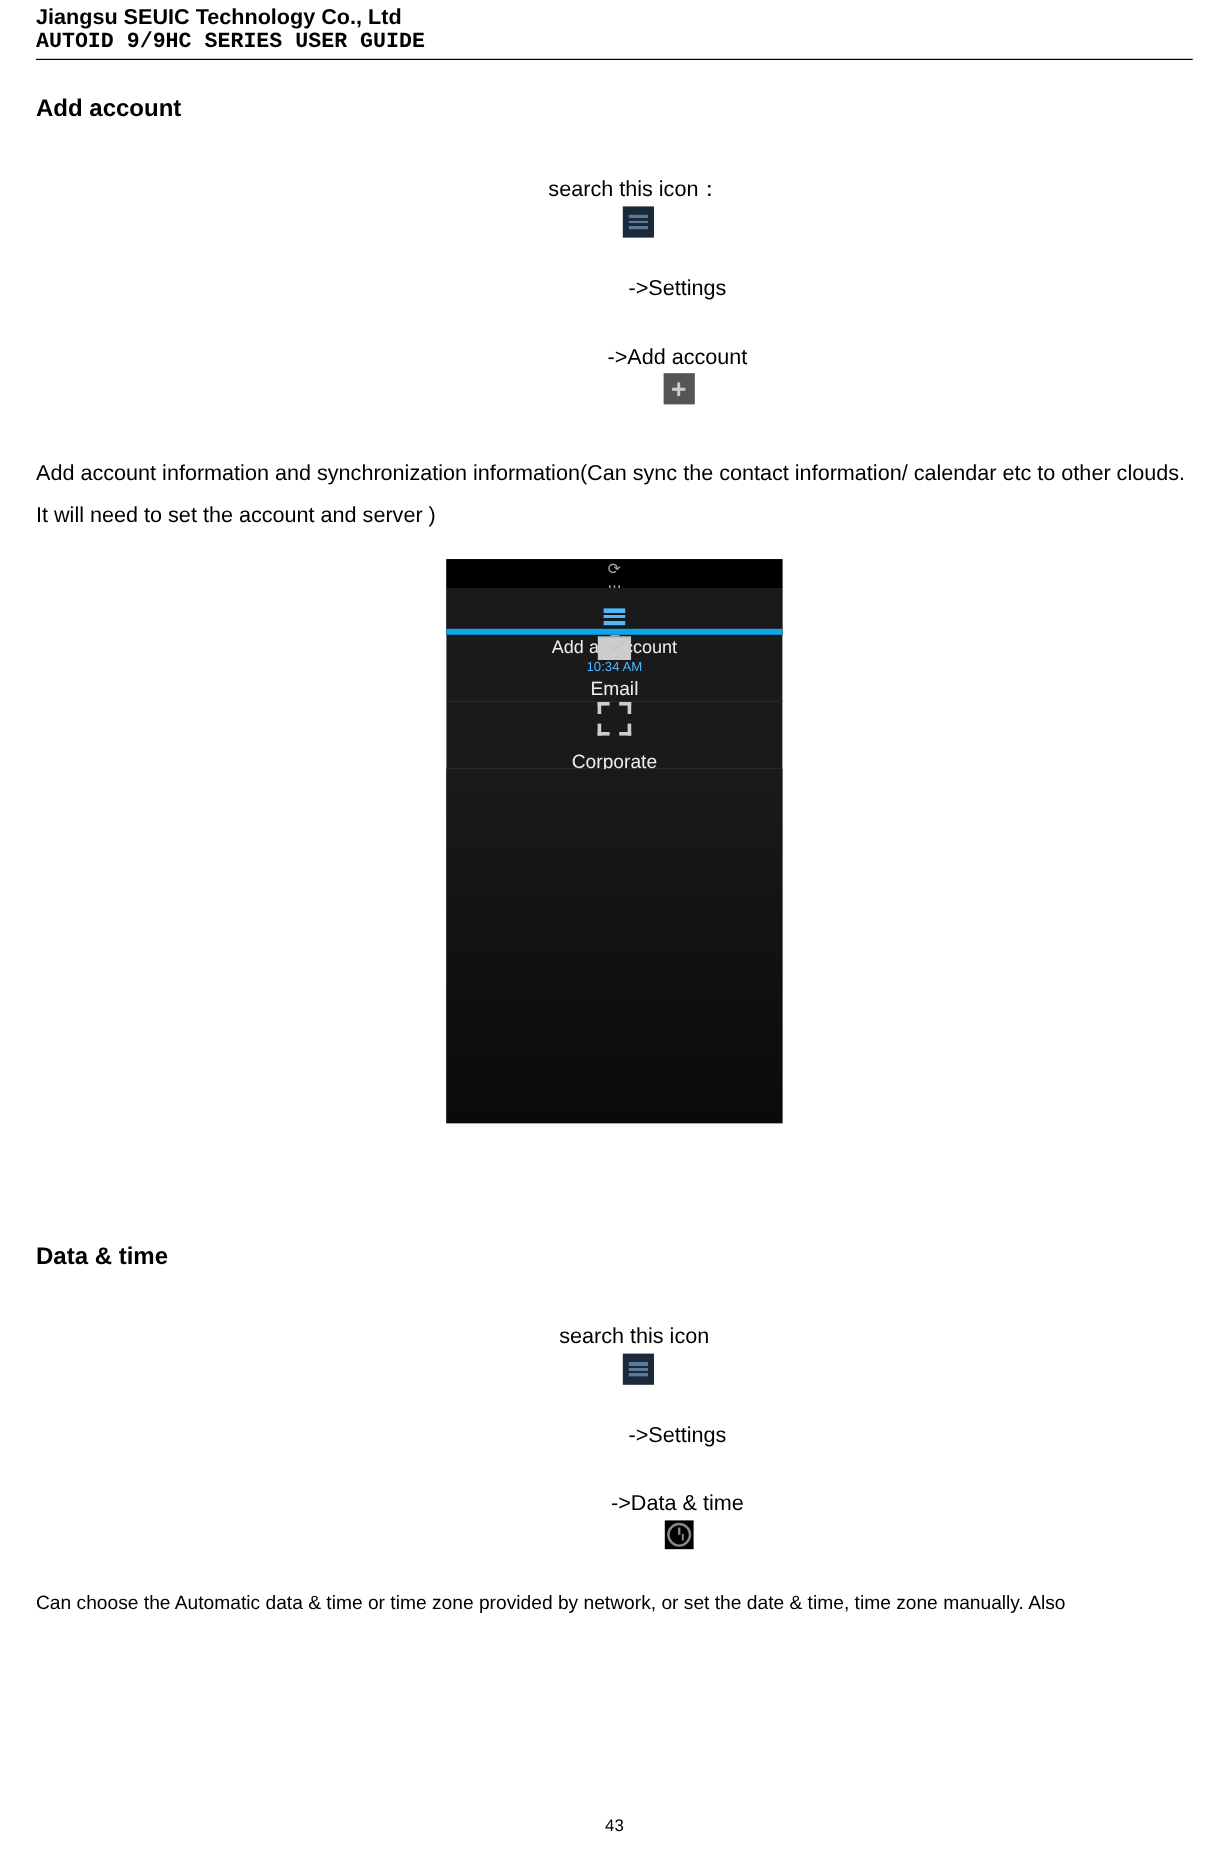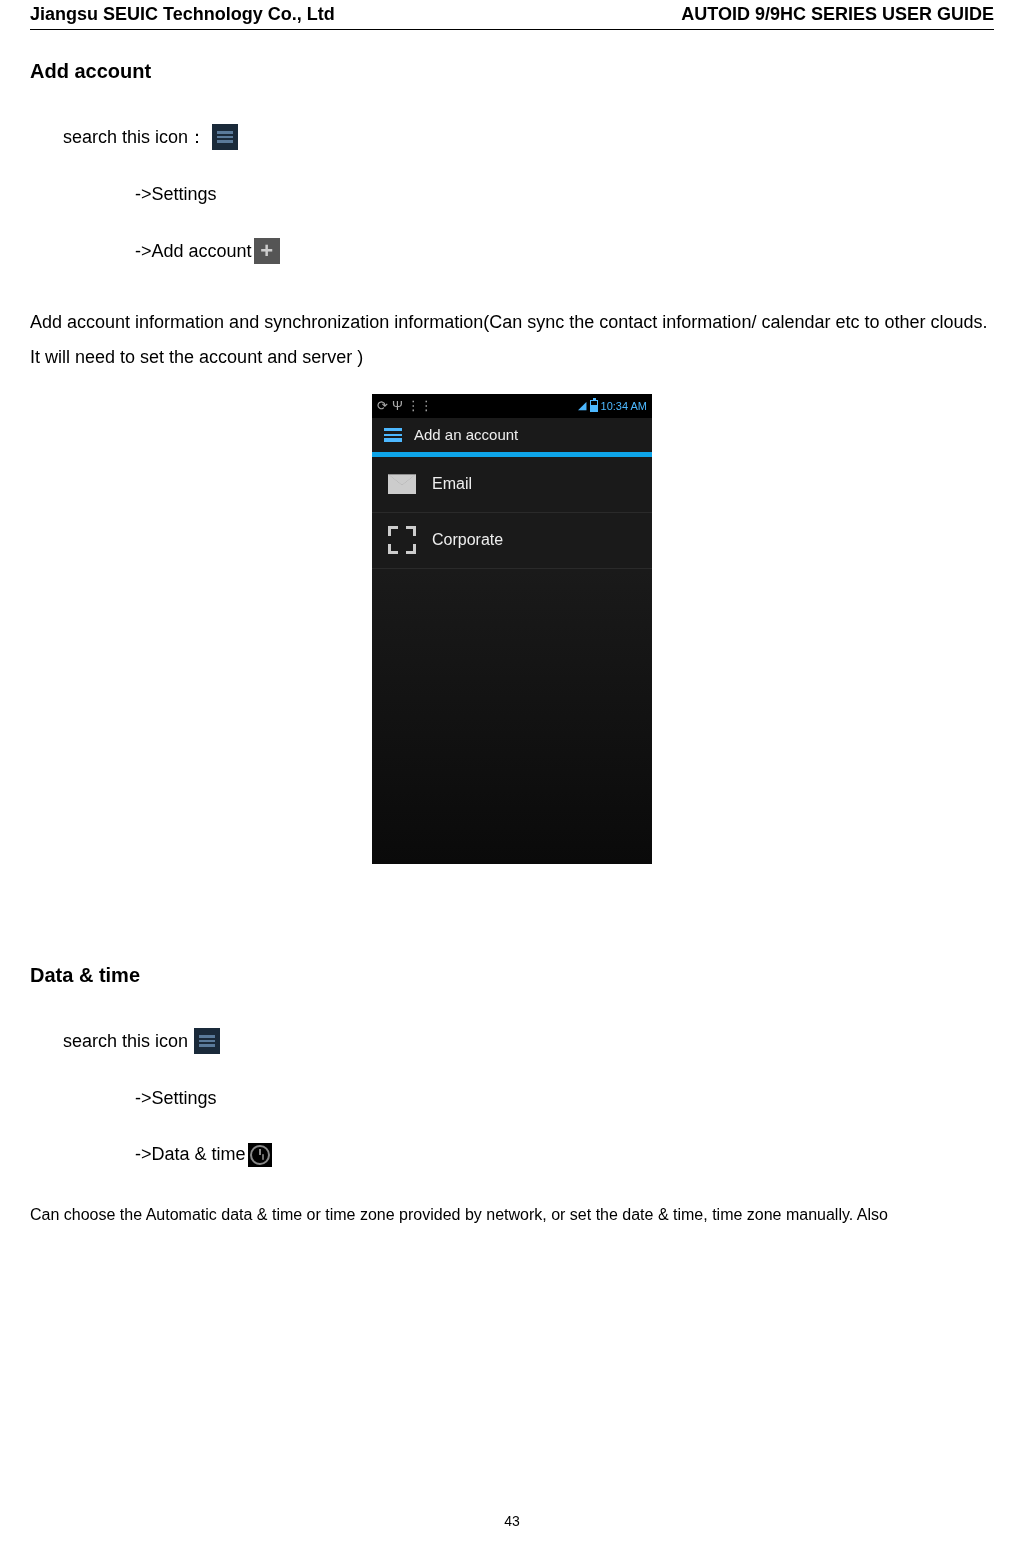--- a/index.html
+++ b/index.html
@@ -1,15 +1,15 @@
 <!DOCTYPE html>
 <html><head>
   <meta charset="utf-8">
   <style>
-    * { margin: 0; padding: 0; box-sizing: border-box; }
+    * { margin: 0; padding: 0; box-sizing: border-box; flex-direction: column; }
     body {
       font-family: Arial, Helvetica, sans-serif;
       width: 1024px;
       height: 1554px;
       background: #fff;
       color: #000;
       position: relative;
       padding: 0 30px;
     }
     .header {
@@ -20,20 +20,21 @@
       padding: 4px 0 4px 0;
       margin-bottom: 30px;
     }
     .header-left {
       font-weight: bold;
       font-size: 18px;
     }
     .header-right {
       font-weight: bold;
       font-size: 18px;
+      font-family: Liberation Mono, monospace;
     }
     .h1 {
       font-size: 20px;
       font-weight: bold;
       margin-bottom: 40px;
       margin-top: 20px;
     }
     .step-line {
       font-size: 18px;
       margin-left: 33px;

